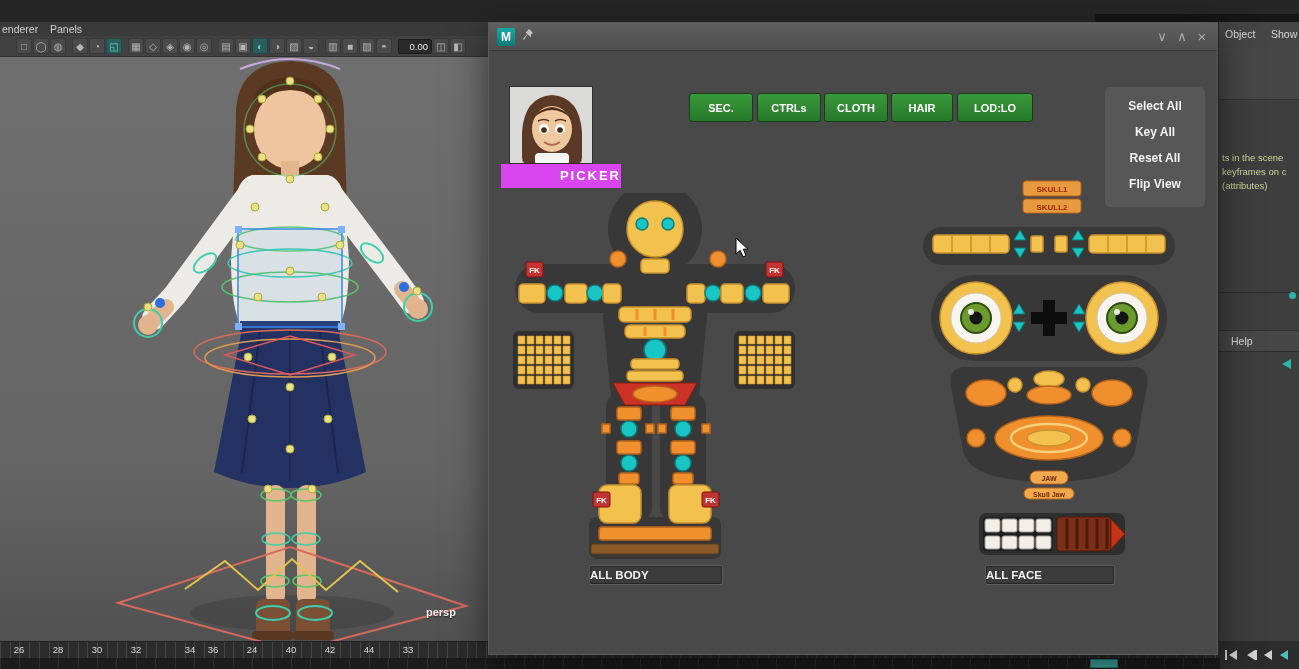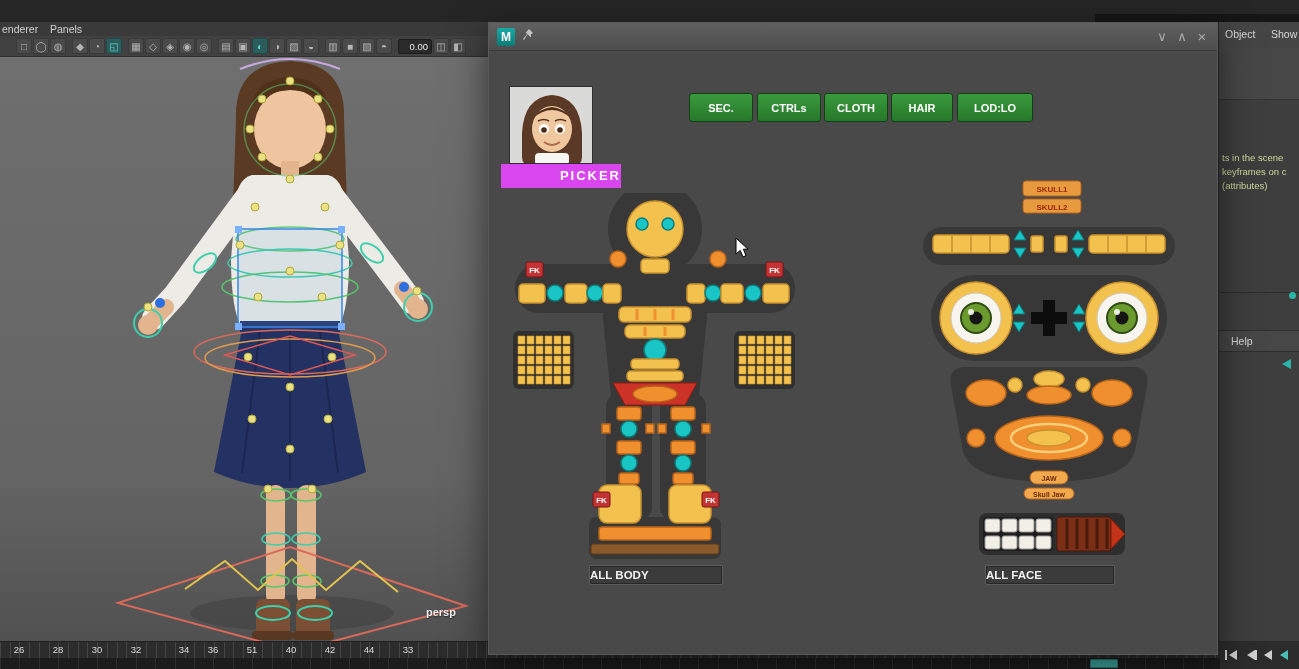--- a/index.html
+++ b/index.html
@@ -227,23 +227,23 @@
     <svg class="abs" style="left:60px;top:336px" width="14" height="12">
       <polygon points="12,1 3,6 12,11" fill="#2bb5a8"></polygon>
     </svg>
   </div>
 
   <div class="abs timeline">
     <span class="tick-label" style="left:9px">26</span>
     <span class="tick-label" style="left:48px">28</span>
     <span class="tick-label" style="left:87px">30</span>
     <span class="tick-label" style="left:126px">32</span>
-    <span class="tick-label" style="left:174px">34</span>
+    <span class="tick-label" style="left:180px">34</span>
     <span class="tick-label" style="left:203px">36</span>
-    <span class="tick-label" style="left:242px">51</span>
+    <span class="tick-label" style="left:242px">24</span>
     <span class="tick-label" style="left:281px">40</span>
     <span class="tick-label" style="left:320px">42</span>
     <span class="tick-label" style="left:359px">44</span>
     <span class="tick-label" style="left:398px">33</span>
   </div>
 
   <div class="abs range-bar"></div>
   <div class="abs range-handle"></div>
   <svg class="abs" style="left:1286px;top:659px" width="12" height="10">
     <polygon points="10,0 2,5 10,10" fill="#2bb5a8"></polygon>
@@ -298,20 +298,26 @@
         </svg>
       </div>
       <div class="abs picker-caption">PICKER</div>
 
       <div class="green-btn" style="left:200px;width:64px">SEC.</div>
       <div class="green-btn" style="left:268px;width:64px">CTRLs</div>
       <div class="green-btn" style="left:335px;width:64px">CLOTH</div>
       <div class="green-btn" style="left:402px;width:62px">HAIR</div>
       <div class="green-btn" style="left:468px;width:76px">LOD:LO</div>
 
+      <div class="abs action-panel">
+        <div class="action-row">Select All</div>
+        <div class="action-row">Key All</div>
+        <div class="action-row">Reset All</div>
+        <div class="action-row">Flip View</div>
+      </div>
 
       <svg class="abs" style="left:10px;top:112px" width="310" height="400" viewBox="0 0 310 400">
         <g fill="#383838">
           <circle cx="156" cy="36" r="47"></circle>
           <rect x="16" y="71" width="280" height="49" rx="24"></rect>
           <path d="M110,116 h92 q7,0 6,9 l-8,78 q-1,9 -10,9 h-68 q-9,0 -10,-9 l-8,-78 q-1,-9 6,-9 z"></path>
           <rect x="107" y="200" width="46" height="128" rx="14"></rect>
           <rect x="161" y="200" width="46" height="128" rx="14"></rect>
           <rect x="90" y="324" width="132" height="42" rx="8"></rect>
         </g>

